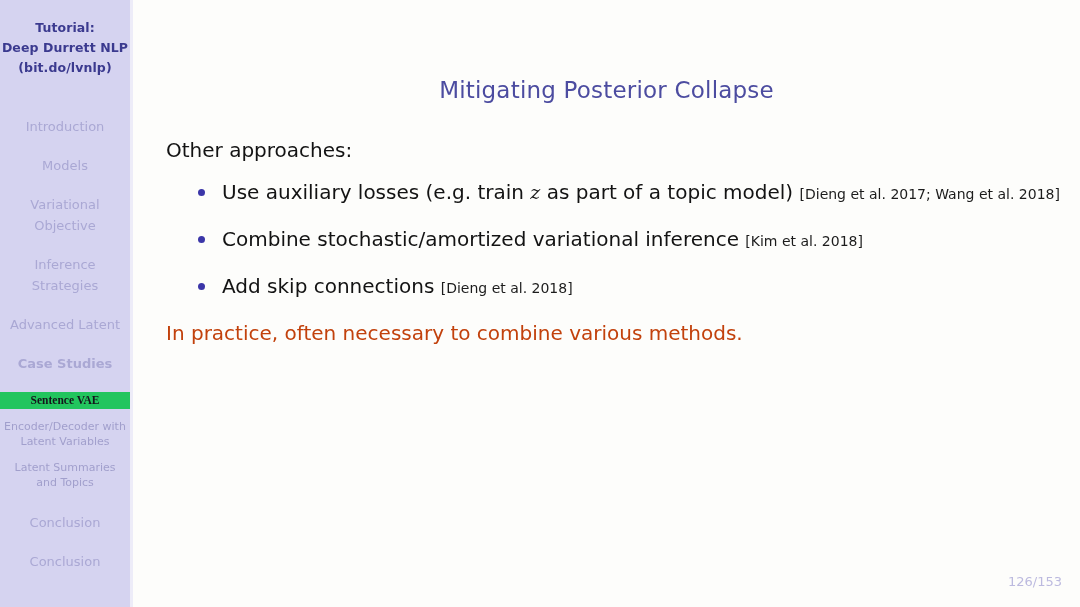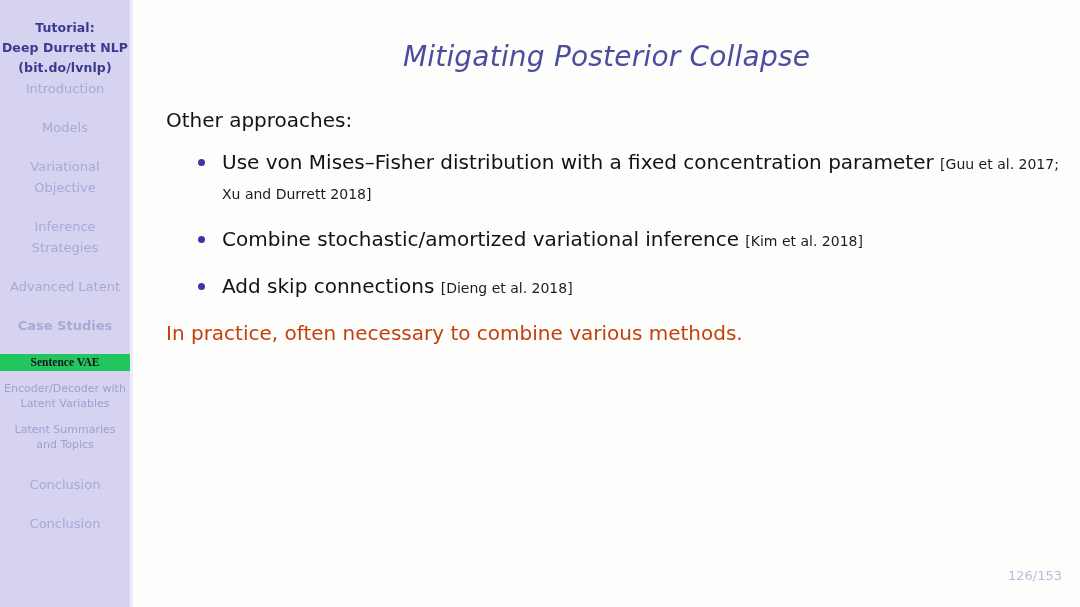--- a/index.html
+++ b/index.html
@@ -37,20 +37,21 @@
     text-align: center;
     font-weight: bold;
     font-size: 12.5px;
     line-height: 20px;
     color: #3b3a8f;
     letter-spacing: 0.1px;
   }
   .deck-title div { white-space: nowrap; }
 
   .toc {
+    margin-top: 38px;
   }
   .toc-section {
     text-align: center;
     font-size: 13px;
     line-height: 21px;
     color: #aaa8d4;
     padding: 0 6px;
     margin-bottom: 18px;
   }
   .toc-section.tight { margin-bottom: 18px; font-weight: bold; }
@@ -77,25 +78,24 @@
   
   .main {
     flex: 1;
     position: relative;
     height: 607px;
     background: #fdfdfb;
   }
   .frame-title {
     text-align: center;
     color: #4c4ca0;
-    font-size: 28px;
-    padding-top: 40px;
+    font-size: 23px;
+    padding-top: 77px;
     font-weight: normal;
     letter-spacing: 0.2px;
-    font-style: italic;
   }
   .content {
     margin-top: 34px;
     padding-left: 33px;
     padding-right: 18px;
     color: #131313;
   }
   .lead {
     font-size: 20px;
     line-height: 26px;
@@ -135,21 +135,21 @@
   }
   .closing {
     font-size: 20px;
     line-height: 26px;
     margin-top: 12px;
     color: #c2410c;
   }
   .pagenum {
     position: absolute;
     right: 18px;
-    bottom: 24px;
+    bottom: 18px;
     font-size: 13px;
     color: #bcbadf;
   }
 </style>
 </head>
 <body>
 
 <div class="slide">
 
   <div class="sidebar">
@@ -180,26 +180,26 @@
   <div class="main">
 
     <div class="frame-title">Mitigating Posterior Collapse</div>
 
     <div class="content">
 
       <div class="lead">Other approaches:</div>
 
       <ul class="bullets">
 
-
         <li>
           <span class="dot"></span>
-          <span>Use von Mises–Fisher distribution with a fixed concentration parameter</span>
-          <span class="cite">[Guu et al. 2017; Xu and Durrett 2018]</span>
+          <span>Use auxiliary losses (e.g. train </span><span class="mathvar">z</span><span> as part of a topic model)</span>
+          <span class="cite">[Dieng et al. 2017; Wang et al. 2018]</span>
         </li>
+
 
         <li>
           <span class="dot"></span>
           <span>Combine stochastic/amortized variational inference</span>
           <span class="cite">[Kim et al. 2018]</span>
         </li>
 
         <li>
           <span class="dot"></span>
           <span>Add skip connections</span>

